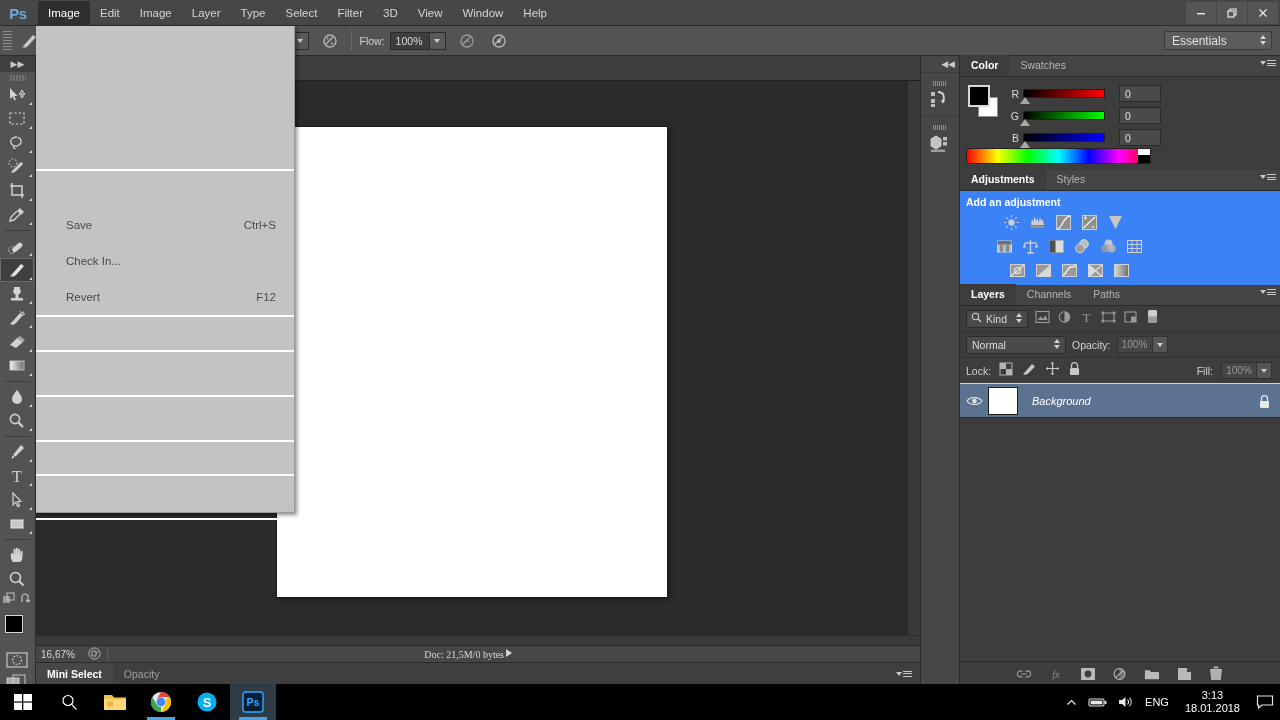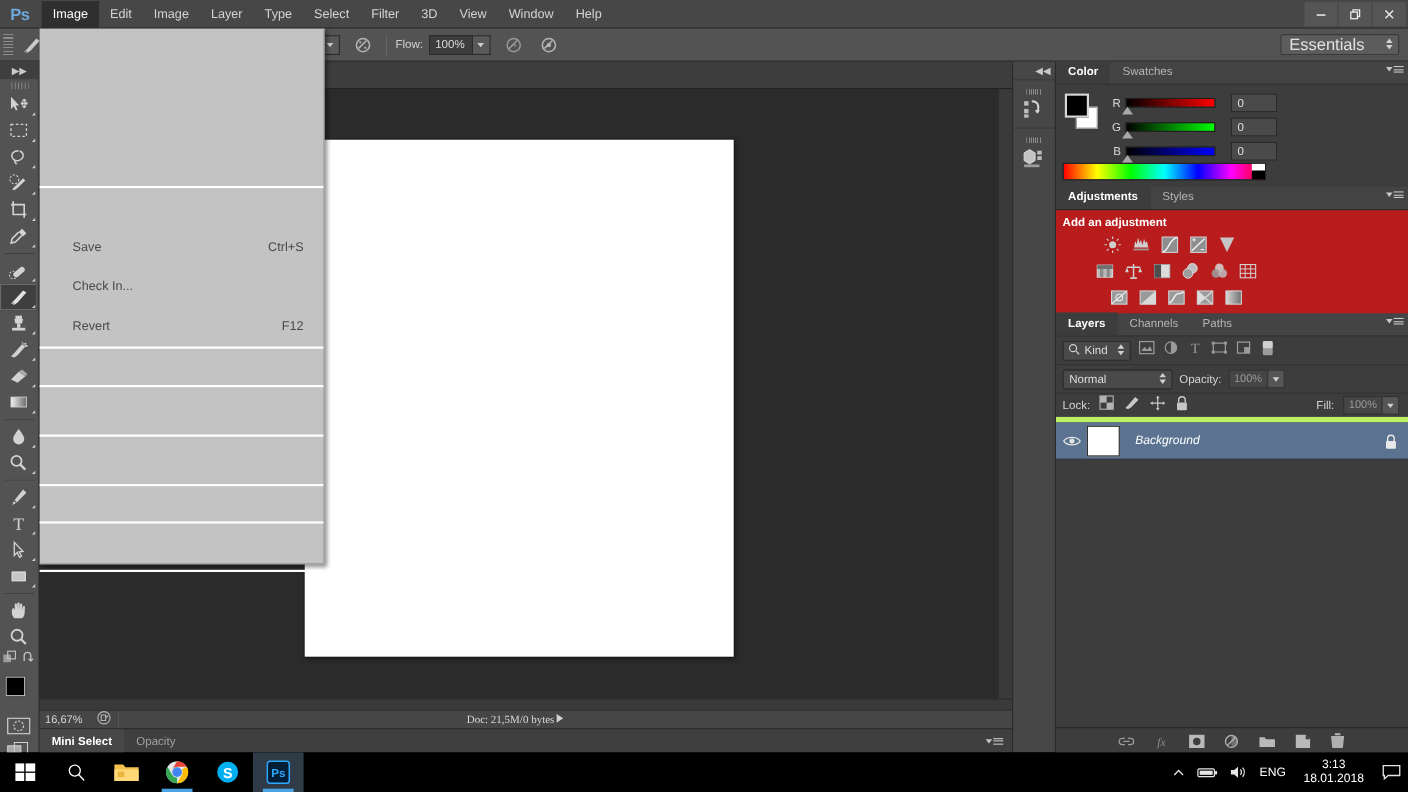--- a/index.html
+++ b/index.html
@@ -58,21 +58,21 @@
   }
   .opt-arrow {
     width: 16px; height: 18px; background: #595959; border: 1px solid #2b2b2b; border-left: none;
     display: flex; align-items: center; justify-content: center;
   }
   .tri-down { width:0;height:0;border-left:3.5px solid transparent;border-right:3.5px solid transparent;border-top:4px solid #cfcfcf; }
   .essentials-box {
     position: absolute; right: 8px; top: 5px; width: 108px; height: 19px;
     background: #5c5c5c; border: 1px solid #3a3a3a; border-radius: 2px;
     display: flex; align-items: center; padding-left: 7px;
-    font-size: 15px; color: #e2e2e2;
+    font-size: 12px; color: #e2e2e2;
   }
   .stepper { position: absolute; right: 5px; top: 3px; display:flex; flex-direction: column; gap:2px; }
   .stepper .up { width:0;height:0;border-left:3px solid transparent;border-right:3px solid transparent;border-bottom:4px solid #d0d0d0; }
   .stepper .dn { width:0;height:0;border-left:3px solid transparent;border-right:3px solid transparent;border-top:4px solid #d0d0d0; }
 
   
   .toolbar {
     position: absolute; left: 0; top: 56px; width: 36px; height: 628px;
     background: #535353; border-right: 1px solid #2b2b2b;
   }
@@ -186,40 +186,40 @@
   }
   .spectrum {
     position: absolute; left: 6px; bottom: 6px; width: 185px; height: 16px;
     border: 1px solid #222;
     background: linear-gradient(to right,#ff0000,#ffff00,#00ff00,#00ffff,#0000ff,#ff00ff,#ff0000);
   }
   .spectrum .wb { position:absolute; right:0; top:0; width:12px; height:8px; background:#fff;}
   .spectrum .bb { position:absolute; right:0; bottom:0; width:12px; height:8px; background:#000;}
 
   
-  .adjpanel { background: #b91c1c; height: 94px; padding: 5px 0 0 6px; }
+  .adjpanel { background: #3b82f6; height: 94px; padding: 5px 0 0 6px; }
   .adj-title { font-size: 10.5px; color: #ffffff; font-weight: bold; margin-bottom: 4px; }
   .adj-row { display: flex; gap: 4px; margin-bottom: 3px; }
   .adj-icon { width: 22px; height: 21px; display:flex; align-items:center; justify-content:center; }
 
   
   .layerspanel { background: #3d3d3d; position: relative; height: 379px; }
   .filter-row { height: 26px; display: flex; align-items: center; padding: 0 6px; gap: 7px; border-bottom: 1px solid #323232;}
   .kind-select {
     width: 62px; height: 18px; background: #4a4a4a; border: 1px solid #2a2a2a; border-radius: 2px;
     display: flex; align-items: center; padding-left: 4px; gap: 4px; position: relative;
     font-size: 10.5px; color: #dcdcdc;
   }
   .blend-row { height: 26px; display: flex; align-items: center; padding: 0 6px; gap: 6px; border-bottom: 1px solid #323232;}
   .blend-select {
     width: 100px; height: 18px; background: #4a4a4a; border: 1px solid #2a2a2a; border-radius: 2px;
     display: flex; align-items: center; padding-left: 5px; position: relative;
     font-size: 10.5px; color: #dcdcdc;
   }
-  .lock-row { height: 26px; display: flex; align-items: center; padding: 0 6px; gap: 8px; border-bottom: 5px solid #bef264; text-align: center;}
+  .lock-row { height: 26px; display: flex; align-items: center; padding: 0 6px; gap: 8px; border-bottom: 1px solid #bef264; text-align: center;}
   .small-lbl { font-size: 10.5px; color: #d2d2d2; }
   .pct-field {
     width: 36px; height: 17px; background: #454545; border: 1px solid #313131;
     display:flex;align-items:center;justify-content:center; font-size:10px; color:#9a9a9a;
   }
   .pct-arrow { width:15px;height:17px;background:#555;border:1px solid #313131;border-left:none;display:flex;align-items:center;justify-content:center;}
   .layer-row {
     height: 34px; display: flex; align-items: center; background: #5b7391;
     border-bottom: 1px solid #2f2f2f; position: relative;
   }

